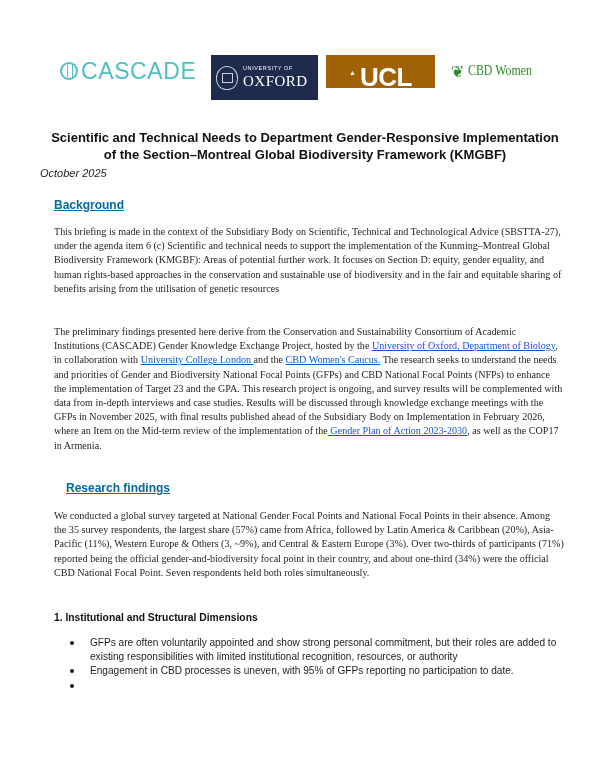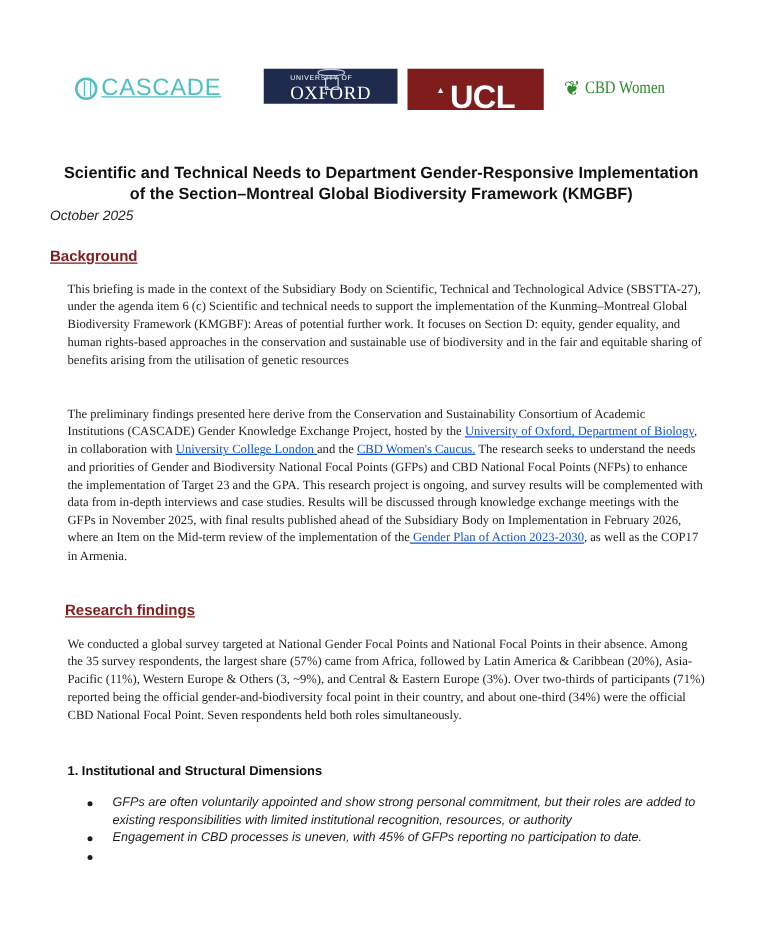--- a/index.html
+++ b/index.html
@@ -14,40 +14,40 @@
     .logo { position: absolute; top: 0; height: 34px; display: flex; align-items: center; }
     .logo-cascade { left: 2px; width: 146px; color: #4fbfc4; }
     .logo-cascade .mark {
       width: 18px; height: 18px; border: 2px solid #4fbfc4; border-radius: 50%;
       position: relative; margin-right: 3px; box-sizing: border-box;
     }
     .logo-cascade .mark::before {
       content: ""; position: absolute; left: 5px; top: 1px; width: 4px; height: 12px;
       border-left: 1.5px solid #4fbfc4; border-right: 1.5px solid #4fbfc4;
     }
-    .logo-cascade .txt { font-size: 19px; letter-spacing: 0.6px; font-weight: normal; text-decoration: underline; }
+    .logo-cascade .txt { font-size: 23px; letter-spacing: 0.6px; font-weight: normal; }
 
     .logo-oxford {
       left: 153px; width: 107px; background: #1f2b4d; color: #ffffff;
-      top: 1px; height: 28px; flex-direction: column;
+      top: 1px; height: 45px;
     }
     .logo-oxford .crest {
       width: 22px; height: 24px; border: 1.5px solid #c9cfdc; border-radius: 50% 50% 45% 45%;
       margin: 0 5px 0 5px; box-sizing: border-box; position: relative;
     }
     .logo-oxford .crest::after {
       content: ""; position: absolute; left: 5px; top: 6px; width: 9px; height: 8px;
       border: 1px solid #c9cfdc;
     }
     .logo-oxford .words { display: flex; flex-direction: column; line-height: 1; }
     .logo-oxford .small { font-size: 5.5px; letter-spacing: 0.6px; margin-bottom: 2px; }
     .logo-oxford .big { font-family: "Liberation Serif", serif; font-size: 15px; letter-spacing: 0.5px; }
 
     .logo-ucl {
-      left: 268px; width: 109px; background: #7f1d1d; color: #ffffff;
+      left: 268px; width: 109px; background: #a16207; color: #ffffff;
       top: 1px; height: 33px; justify-content: center;
     }
     .logo-ucl .portico { font-size: 7px; margin-right: 4px; margin-top: 2px; }
     .logo-ucl .txt {
       font-size: 26px; font-weight: bold; letter-spacing: -0.5px; line-height: 1;
       margin-top: 10px;
     }
 
     .logo-cbd { left: 393px; width: 110px; color: #2e8b2e; }
     .logo-cbd .leaf { font-size: 16px; margin-right: 4px; }
@@ -60,35 +60,35 @@
     .title {
       position: absolute; top: 129px; left: 40px; width: 530px; text-align: center;
       font-weight: bold; font-size: 13px; line-height: 17px; color: #111;
     }
     .date {
       position: absolute; top: 167px; left: 40px; width: 530px; 
       font-style: italic; font-size: 11px; color: #222;
     }
 
     .h-section {
-      position: absolute; left: 40px; font-weight: bold; font-size: 12px;
-      text-decoration: underline; color: #7f1d1d;
+      position: absolute; left: 54px; font-weight: bold; font-size: 12px;
+      text-decoration: underline; color: #0369a1;
     }
     .para {
       position: absolute; left: 54px; width: 510px; font-size: 10.1px; line-height: 14.2px;
       color: #1d1d1d; margin: 0; font-family: Liberation Serif, serif;
     }
     .para a { color: #1155cc; text-decoration: underline; }
 
     .h-sub {
       position: absolute; left: 54px; font-weight: bold; font-size: 10.3px; color: #111;
     }
     ul.bullets {
       position: absolute; left: 54px; width: 512px; margin: 0; padding: 0; list-style: none;
-      font-size: 10.1px; line-height: 14.2px; color: #1d1d1d; font-style: italic;
+      font-size: 10.1px; line-height: 14.2px; color: #1d1d1d;
     }
     ul.bullets li { position: relative; padding-left: 36px; }
     ul.bullets li .dot {
       position: absolute; left: 16px; top: 5px; width: 4px; height: 4px; border-radius: 50%;
       background: #1d1d1d;
     }
   </style>
 </head>
 <body>
 
@@ -129,16 +129,16 @@
   <p class="para" style="top:325px;"><span>The preliminary findings presented here derive from the Conservation and Sustainability Consortium of Academic Institutions (CASCADE) Gender Knowledge Exchange Project, hosted by the </span><a>University of Oxford, Department of Biology</a><span>, in collaboration with </span><a>University College London </a><span>and the </span><a>CBD Women's Caucus.</a><span> The research seeks to understand the needs and priorities of Gender and Biodiversity National Focal Points (GFPs) and CBD National Focal Points (NFPs) to enhance the implementation of Target 23 and the GPA. This research project is ongoing, and survey results will be complemented with data from in-depth interviews and case studies. Results will be discussed through knowledge exchange meetings with the GFPs in November 2025, with final results published ahead of the Subsidiary Body on Implementation in February 2026, where an Item on the Mid-term review of the implementation of the</span><a> Gender Plan of Action 2023-2030</a><span>, as well as the COP17 in Armenia.</span></p>
 
   <div class="h-section" style="top:481px;padding-left:12px;">Research findings</div>
 
   <p class="para" style="top:509px;">We conducted a global survey targeted at National Gender Focal Points and National Focal Points in their absence. Among the 35 survey respondents, the largest share (57%) came from Africa, followed by Latin America &amp; Caribbean (20%), Asia-Pacific (11%), Western Europe &amp; Others (3, ~9%), and Central &amp; Eastern Europe (3%). Over two-thirds of participants (71%) reported being the official gender-and-biodiversity focal point in their country, and about one-third (34%) were the official CBD National Focal Point. Seven respondents held both roles simultaneously.</p>
 
   <div class="h-sub" style="top:612px;">1. Institutional and Structural Dimensions</div>
 
   <ul class="bullets" style="top:636px;">
     <li><span class="dot"></span><span>GFPs are often voluntarily appointed and show strong personal commitment, but their roles are added to existing responsibilities with limited institutional recognition, resources, or authority</span></li>
-    <li><span class="dot"></span><span>Engagement in CBD processes is uneven, with 45% of GFPs reporting no participation to date.</span></li>
+    <li><span class="dot"></span><span>Engagement in CBD processes is uneven, with 95% of GFPs reporting no participation to date.</span></li>
     <li><span class="dot"></span></li>
   </ul>
 </div>
 
 </body></html>

